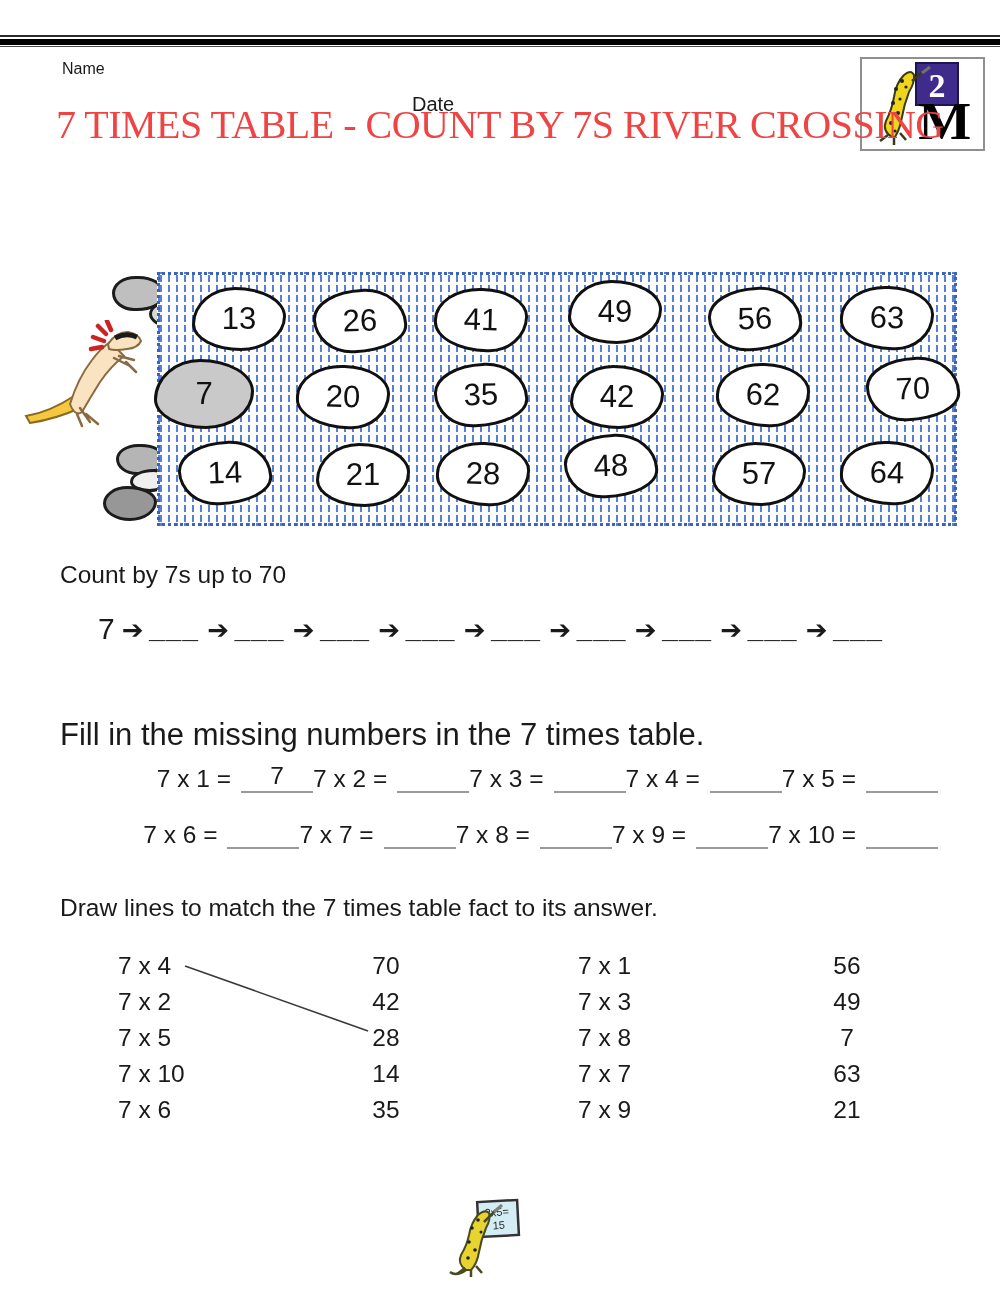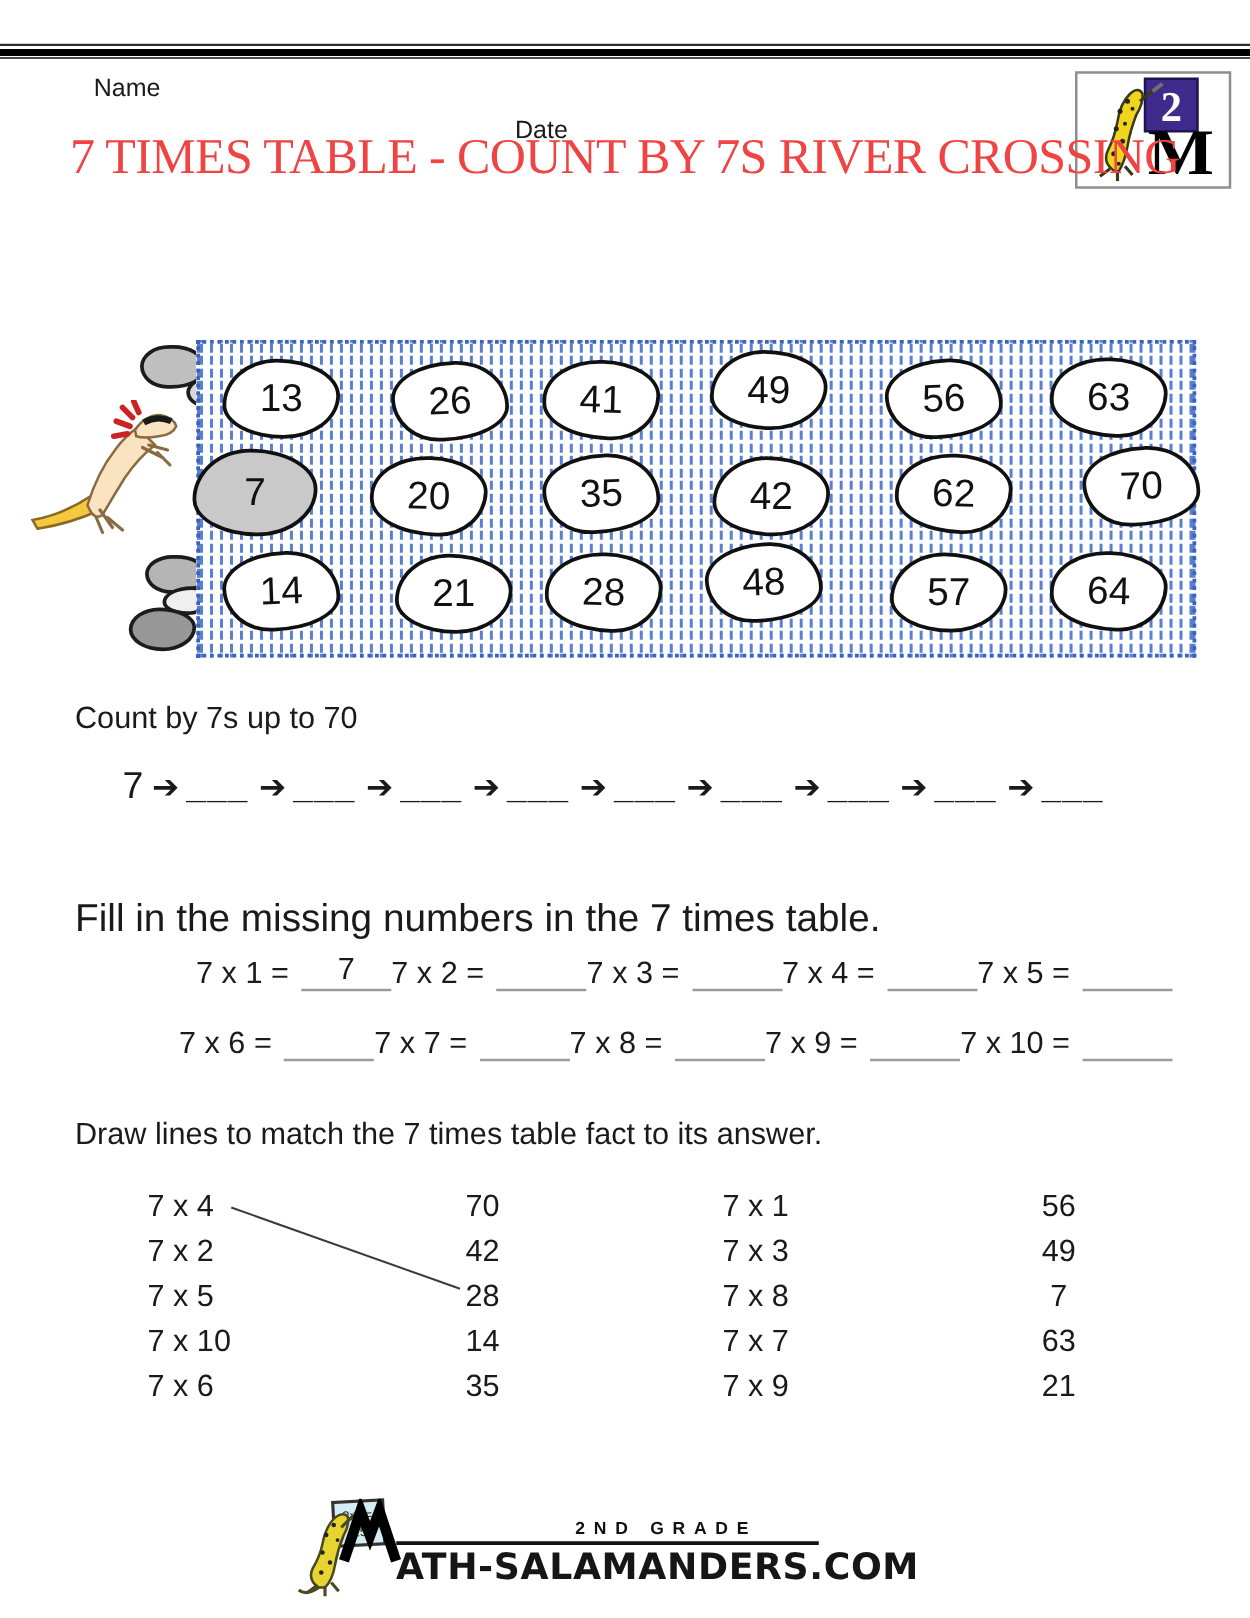--- a/index.html
+++ b/index.html
@@ -10,21 +10,21 @@
 
   
   .topbar {
     position:absolute; left:0; top:35px; width:1000px; height:13px;
     background:linear-gradient(to bottom,
       #2b2b2b 0px, #2b2b2b 2px, #ffffff 2px, #ffffff 4px,
       #000000 4px, #000000 10px, #ffffff 10px, #ffffff 11px,
       #4a4a4a 11px, #4a4a4a 12px, #ffffff 12px, #ffffff 13px);
   }
 
-  .name-label { position:absolute; left:75px;  top:60px; font-size:20px; }
+  .name-label { position:absolute; left:62px;  top:60px; font-size:16px; }
   .date-label { position:absolute; left:412px; top:60px; font-size:20px;margin-top:33px; }
 
   
   .badge { position:absolute; left:860px; top:57px; width:121px; height:90px;
            border:2px solid #8f8f8f; background:#fff; }
 
   .title {
     position:absolute; left:56px; top:101px; width:820px; white-space:nowrap;
     font-family:"Liberation Serif", serif; font-size:40px; color:#ef4444;
     letter-spacing:-0.5px;
@@ -143,21 +143,21 @@
     <path d="M6 96 Q30 92 54 76 L60 88 Q36 99 10 103 Z" fill="#f6c83f" stroke="#8a6a20" stroke-width="2"></path>
     <path d="M50 84 Q58 58 72 40 Q80 29 90 22 L104 36 Q91 46 80 62 Q70 78 62 92 Q55 97 50 84 Z" fill="#fae3c0" stroke="#8a6a40" stroke-width="2"></path>
     <path d="M60 88 L70 102 M66 94 L78 104 M57 94 L62 106" stroke="#8a6a40" stroke-width="2.5" fill="none" stroke-linecap="round"></path>
     <path d="M94 38 L110 46 M106 42 L116 52 M99 36 L114 40" stroke="#8a6a40" stroke-width="2.5" fill="none" stroke-linecap="round"></path>
     <path d="M88 24 Q96 12 108 12 Q119 14 121 21 Q118 28 107 29 Q95 31 89 29 Z" fill="#fae3c0" stroke="#8a6a40" stroke-width="2"></path>
     <path d="M95 18 Q106 12 117 17" stroke="#1a1a1a" stroke-width="5" fill="none"></path>
     <path d="M86 14 l-8 -8 M84 21 l-11 -4 M91 10 l-4 -9 M82 27 l-11 2" stroke="#cc2222" stroke-width="4.5" stroke-linecap="round"></path>
   </svg>
 
   <div class="river">
-    <div class="stone" style="left:18px;  top:12px;">
+    <div class="stone" style="left:32px;  top:12px;">
         <span>13</span>
       </div>
     <div class="stone v2" style="left:153px; top:14px;">
         <span>26</span>
       </div>
     <div class="stone v3" style="left:274px; top:13px;">
         <span>41</span>
       </div>
     <div class="stone" style="left:408px; top:5px;">
         <span>49</span>
@@ -321,26 +321,16 @@
         <line x1="46" y1="14" x2="54" y2="7" stroke="#808080" stroke-width="3"></line>
         <path d="M17 70 l-8 6 M23 71 l0 8 M28 68 l6 7" stroke="#4a4a20" stroke-width="2.5" fill="none"></path>
         <path d="M18 72 Q8 79 2 74" stroke="#4a4a20" stroke-width="2.5" fill="none"></path>
         <circle cx="24" cy="30" r="1.8" fill="#222"></circle>
           <circle cx="30" cy="22" r="1.8" fill="#222"></circle>
         <circle cx="21" cy="44" r="1.8" fill="#222"></circle>
           <circle cx="27" cy="52" r="1.8" fill="#222"></circle>
         <circle cx="20" cy="60" r="1.8" fill="#222"></circle>
           <circle cx="33" cy="34" r="1.5" fill="#222"></circle>
       </svg>
-      <div class="foot-text">
-        <div class="grade">2ND GRADE</div>
-        <div class="rule"></div>
-        <div class="site">ATH-SALAMANDERS.COM</div>
-        <span class="bigM">
-          <svg width="50" height="56" viewBox="0 0 60 56">
-            <path d="M5 54 L21 6 L30 30 L39 6 L55 54" fill="none" stroke="#000" stroke-width="10" stroke-linejoin="miter"></path>
-          </svg>
-        </span>
-      </div>
     </div>
   </div>
 
 </div>
 
 </body></html>

